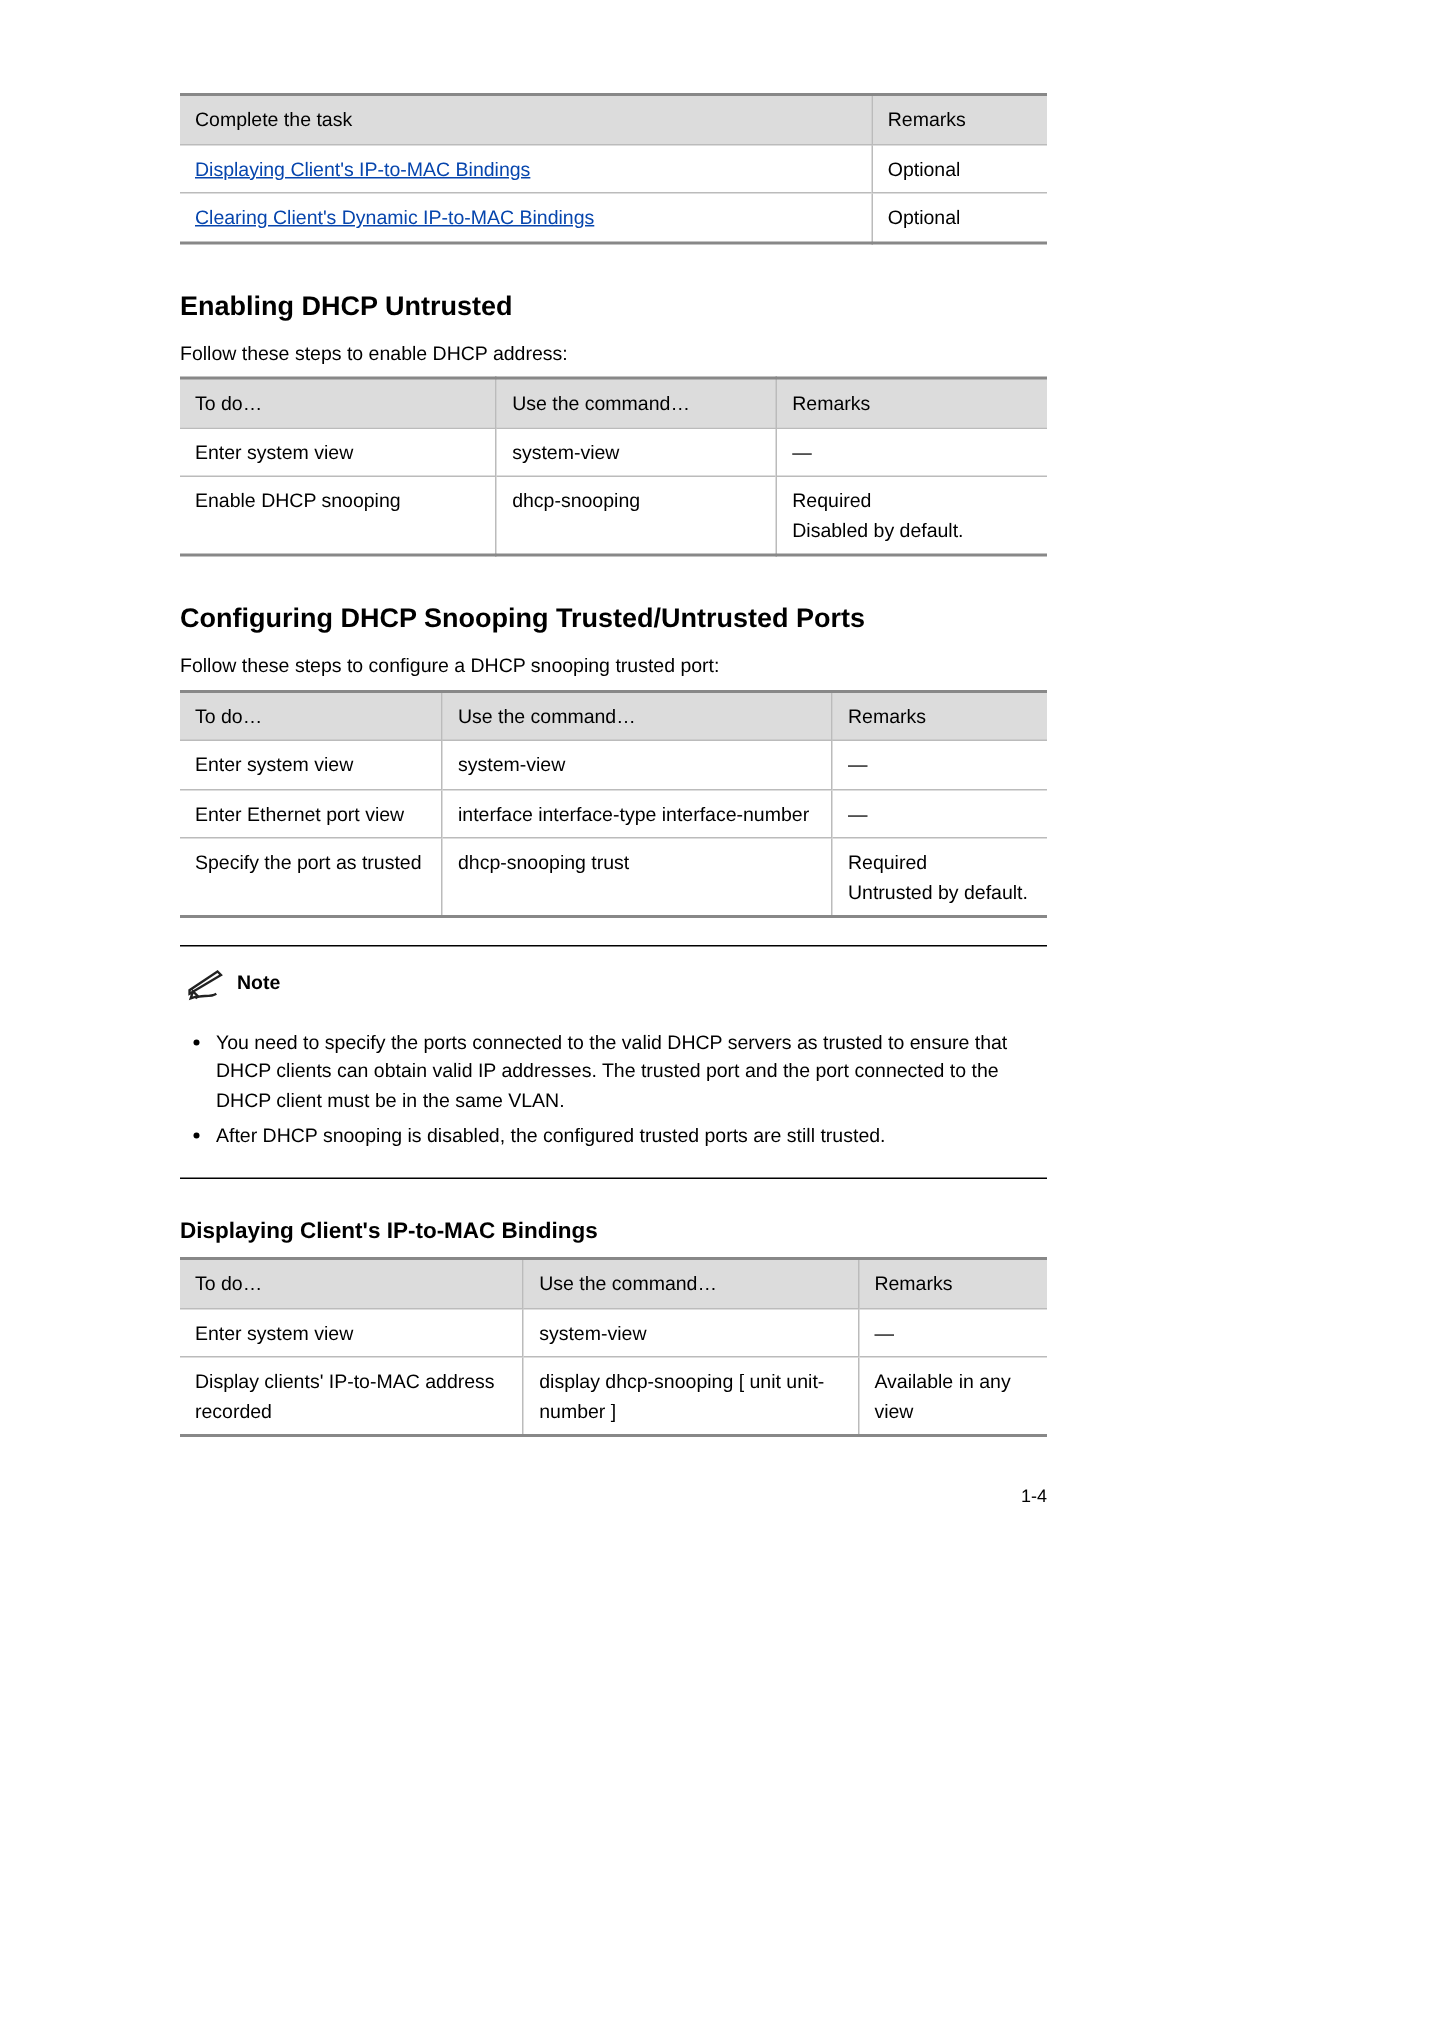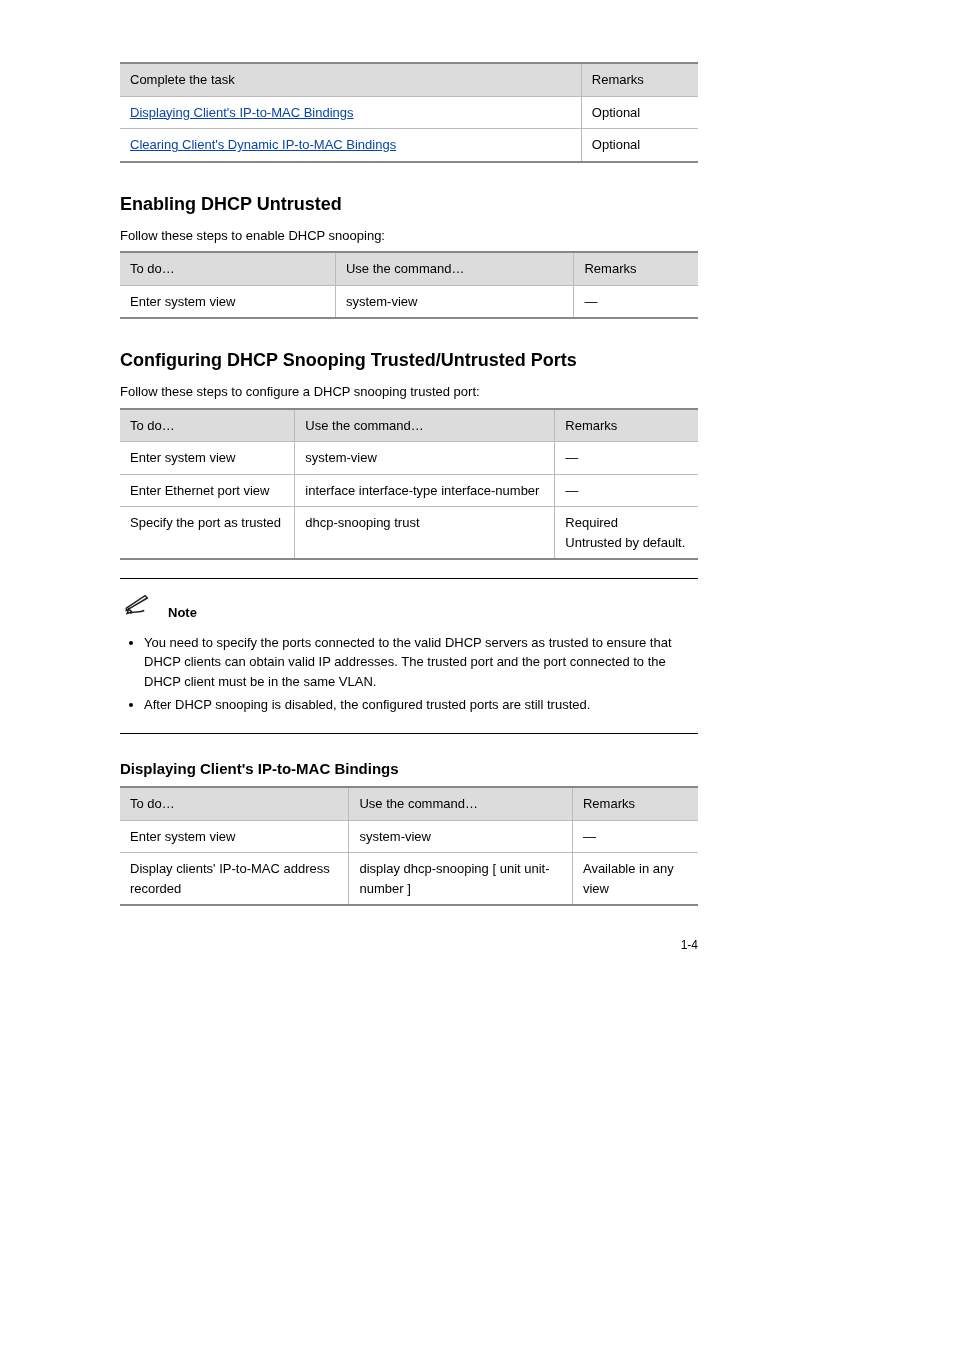--- a/index.html
+++ b/index.html
@@ -8,21 +8,21 @@
 table{width:100%;border-collapse:collapse;border-top:2px solid #888;border-bottom:2px solid #888;margin:6px 0 18px 0}
 th{background:#dcdcdc;font-weight:normal;text-align:left;padding:6px 10px;border-bottom:1px solid #bbb}
 td{padding:6px 10px;border-top:1px solid #bbb;vertical-align:top}
 th:first-child,td:first-child{border-right:1px solid #bbb}
 .tbl3 th:nth-child(2),.tbl3 td:nth-child(2){border-right:1px solid #bbb}
 a.link{color:#0645ad;text-decoration:underline}
 .h2{font-size:18px;font-weight:bold;margin:28px 0 8px 0}
 .h3{font-size:15px;font-weight:bold;margin:22px 0 6px 0}
 .intro{margin:4px 0 3px 0}
 .notebox{border-top:1px solid #000;border-bottom:1px solid #000;padding:14px 4px;margin:16px 0 24px 0}
-.notehead{display:flex;align-items:flex-end;gap:16px;margin-bottom:10px}
+.notehead{display:flex;align-items:flex-start;gap:6px;margin-bottom:10px}
 .notehead svg{width:28px;height:24px}
 .noteword{font-weight:bold;font-size:13px}
 .noteitems{margin:0 0 0 20px;padding:0}
 .noteitems li{list-style:disc;margin:4px 0}
 .pagenum{text-align:right;font-size:12px;margin-top:30px}
 </style>
 </head>
 <body>
 <div class="page">
 
@@ -39,34 +39,40 @@
 <td>Optional</td>
 </tr>
 <tr>
 <td><a class="link" href="#">Clearing Client's Dynamic IP-to-MAC Bindings</a></td>
 <td>Optional</td>
 </tr>
 </tbody>
 </table>
 
 <div class="h2">Enabling DHCP Untrusted</div>
-<div class="intro">Follow these steps to enable DHCP snooping:</div>
+<div class="intro">Follow these steps to enable DHCP address:</div>
 <table class="tbl3">
 <thead>
         <tr>
 <th>To do…</th>
 <th>Use the command…</th>
 <th>Remarks</th>
 </tr>
       </thead>
 <tbody>
 <tr>
           <td>Enter system view</td>
           <td>system-view</td>
           <td>—</td>
+        </tr>
+<tr>
+          <td>Enable DHCP snooping</td>
+          <td>dhcp-snooping</td>
+          <td style="white-space:pre-line">Required
+Disabled by default.</td>
         </tr>
 </tbody>
 </table>
 
 <div class="h2">Configuring DHCP Snooping Trusted/Untrusted Ports</div>
 <div class="intro">Follow these steps to configure a DHCP snooping trusted port:</div>
 <table class="tbl3">
 <thead>
         <tr>
 <th>To do…</th>

